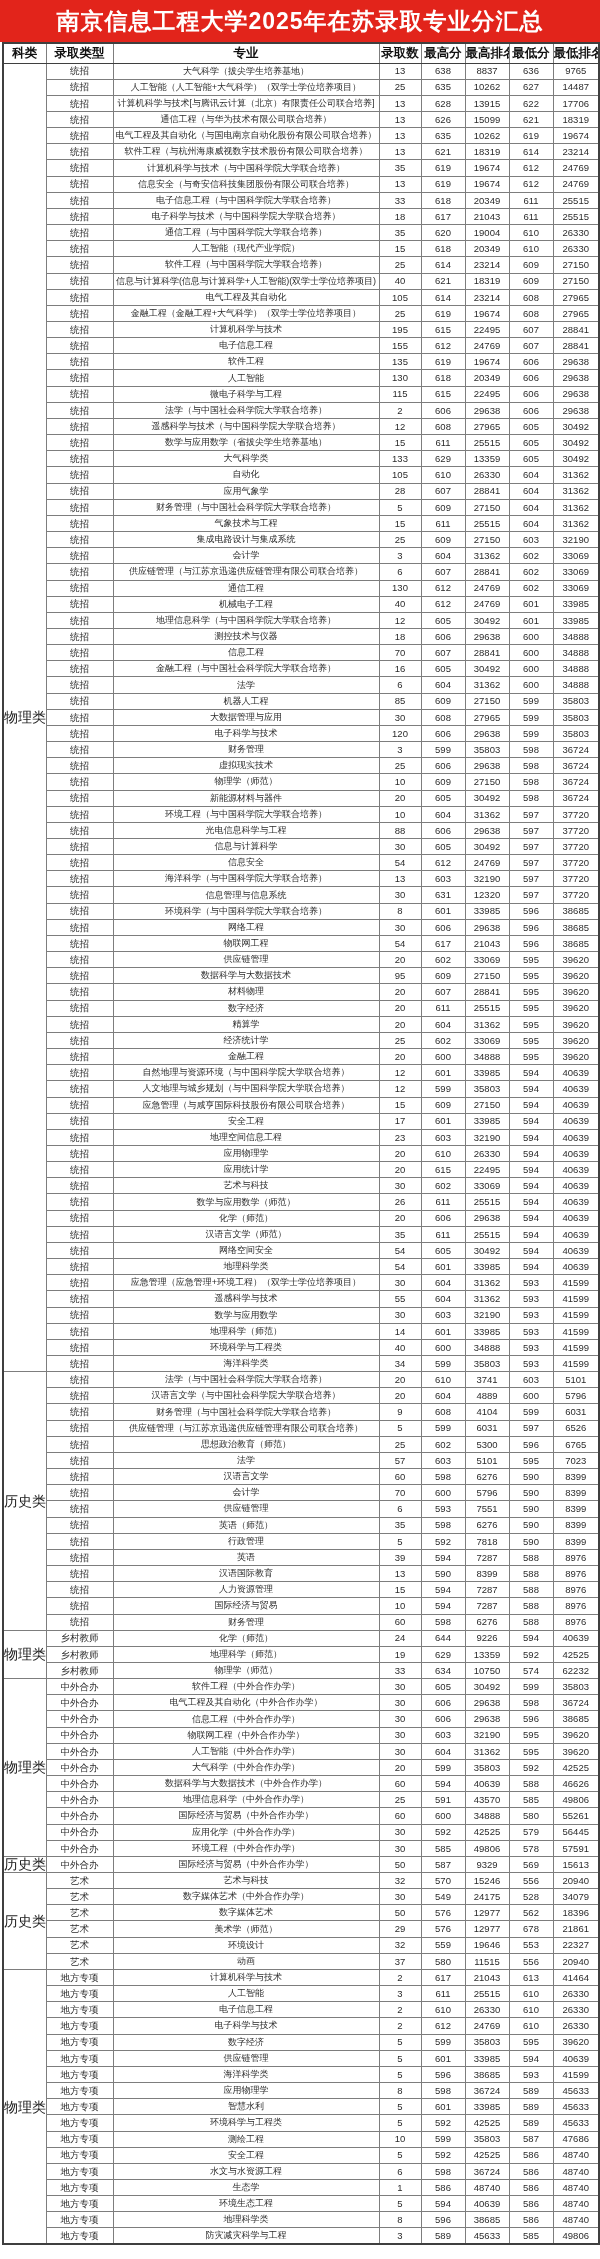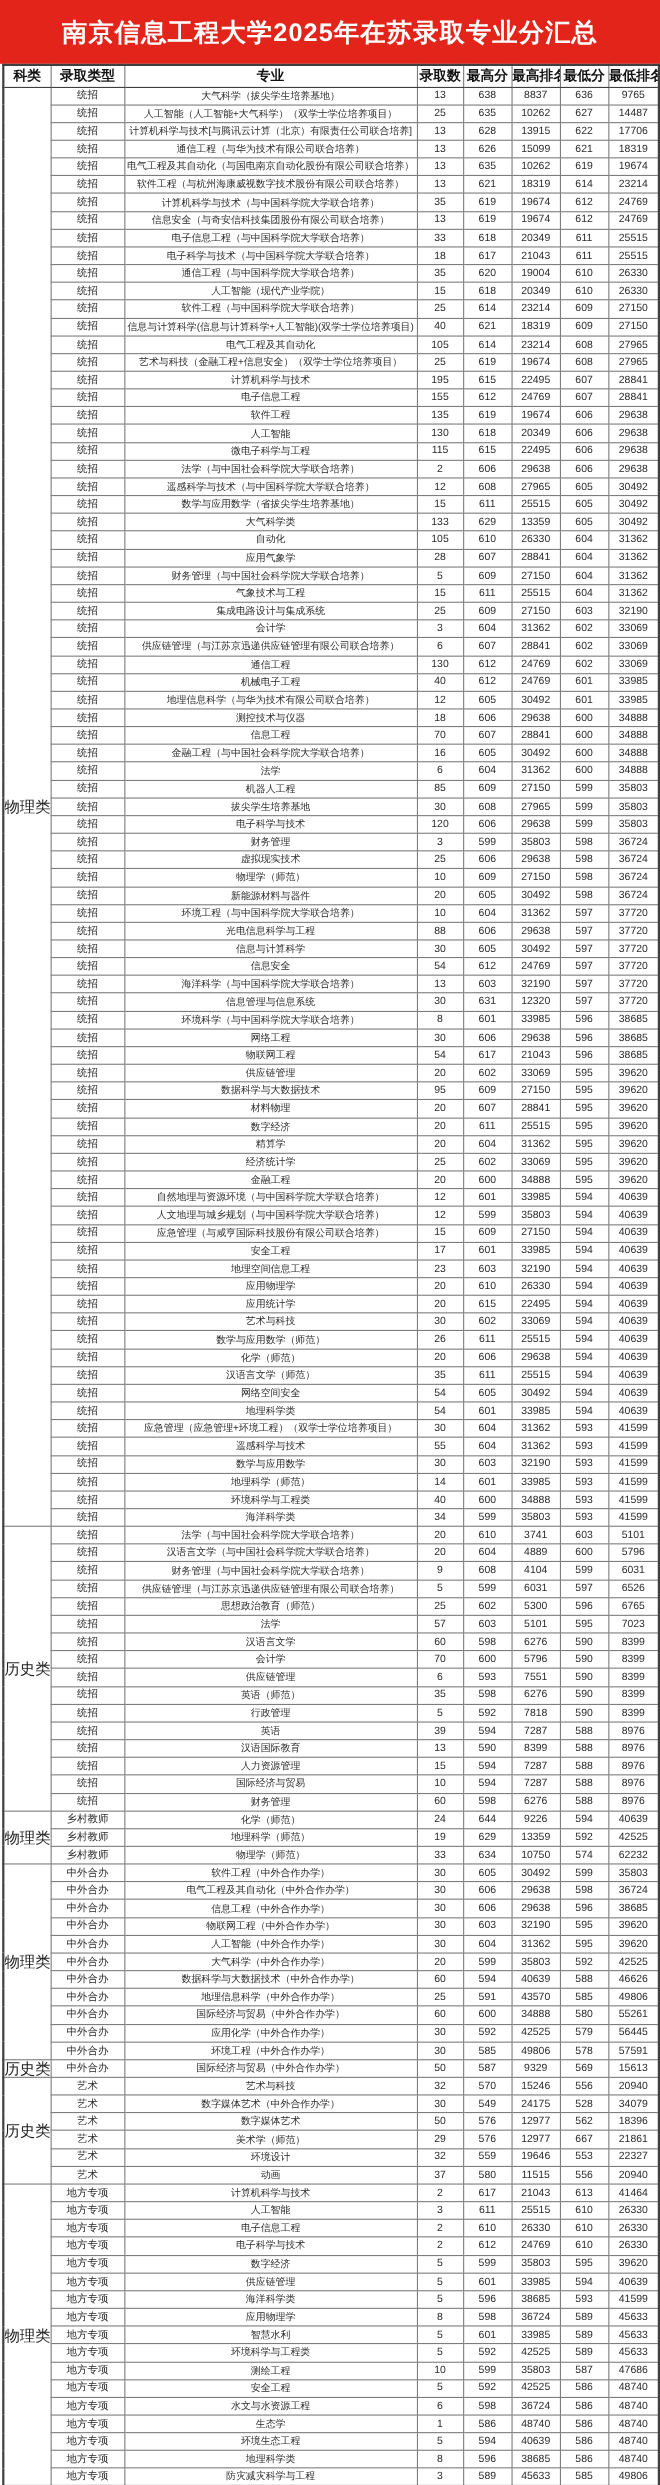--- a/index.html
+++ b/index.html
@@ -1,17 +1,17 @@
 <!DOCTYPE html>
 <html><head>
 <meta charset="utf-8">
 <style>
   html,body{margin:0;padding:0;background:#ffffff;}
   body{width:600px;font-family:"Liberation Sans","DejaVu Sans",sans-serif;}
-  .banner{height:58px;background:#e2241b;display:flex;align-items:center;justify-content:center;}
+  .banner{height:42px;background:#e2241b;display:flex;align-items:center;justify-content:center;}
   .banner h1{margin:0;color:#ffffff;font-size:23px;font-weight:bold;letter-spacing:1px;}
   table{border-collapse:collapse;table-layout:fixed;width:596px;margin:0 2px;border:2px solid #3f3f3f;}
   th,td{border:1px solid #7d7d7d;text-align:center;overflow:hidden;white-space:nowrap;padding:0;box-sizing:border-box;}
   thead tr{height:20px;padding-left:12px;}
   thead th{font-size:12.5px;font-weight:bold;color:#111;background:#ffffff;border-bottom:1.5px solid #3f3f3f;}
   tbody tr{height:16.16px;}
   tbody td{font-size:9.5px;color:#2b2b2b;line-height:1;}
   td.major{font-size:9px;}
   td.cat{font-size:14px;color:#222;}
   tr.sec-start td{border-top:1.5px solid #3f3f3f;}
@@ -178,21 +178,21 @@
         <td>统招</td>
         <td class="major">电气工程及其自动化</td>
         <td>105</td>
         <td>614</td>
         <td>23214</td>
         <td>608</td>
         <td>27965</td>
       </tr>
       <tr>
         <td>统招</td>
-        <td class="major">艺术与科技（金融工程+信息安全）（双学士学位培养项目）</td>
+        <td class="major">金融工程（金融工程+大气科学）（双学士学位培养项目）</td>
         <td>25</td>
         <td>619</td>
         <td>19674</td>
         <td>608</td>
         <td>27965</td>
       </tr>
       <tr>
         <td>统招</td>
         <td class="major">计算机科学与技术</td>
         <td>195</td>
@@ -349,21 +349,21 @@
         <td>统招</td>
         <td class="major">机械电子工程</td>
         <td>40</td>
         <td>612</td>
         <td>24769</td>
         <td>601</td>
         <td>33985</td>
       </tr>
       <tr>
         <td>统招</td>
-        <td class="major">地理信息科学（与华为技术有限公司联合培养）</td>
+        <td class="major">地理信息科学（与中国科学院大学联合培养）</td>
         <td>12</td>
         <td>605</td>
         <td>30492</td>
         <td>601</td>
         <td>33985</td>
       </tr>
       <tr>
         <td>统招</td>
         <td class="major">测控技术与仪器</td>
         <td>18</td>
@@ -403,21 +403,21 @@
         <td>统招</td>
         <td class="major">机器人工程</td>
         <td>85</td>
         <td>609</td>
         <td>27150</td>
         <td>599</td>
         <td>35803</td>
       </tr>
       <tr>
         <td>统招</td>
-        <td class="major">拔尖学生培养基地</td>
+        <td class="major">大数据管理与应用</td>
         <td>30</td>
         <td>608</td>
         <td>27965</td>
         <td>599</td>
         <td>35803</td>
       </tr>
       <tr>
         <td>统招</td>
         <td class="major">电子科学与技术</td>
         <td>120</td>
@@ -1087,21 +1087,21 @@
         <td>12977</td>
         <td>562</td>
         <td>18396</td>
       </tr>
       <tr>
         <td>艺术</td>
         <td class="major">美术学（师范）</td>
         <td>29</td>
         <td>576</td>
         <td>12977</td>
-        <td>667</td>
+        <td>678</td>
         <td>21861</td>
       </tr>
       <tr>
         <td>艺术</td>
         <td class="major">环境设计</td>
         <td>32</td>
         <td>559</td>
         <td>19646</td>
         <td>553</td>
         <td>22327</td>

